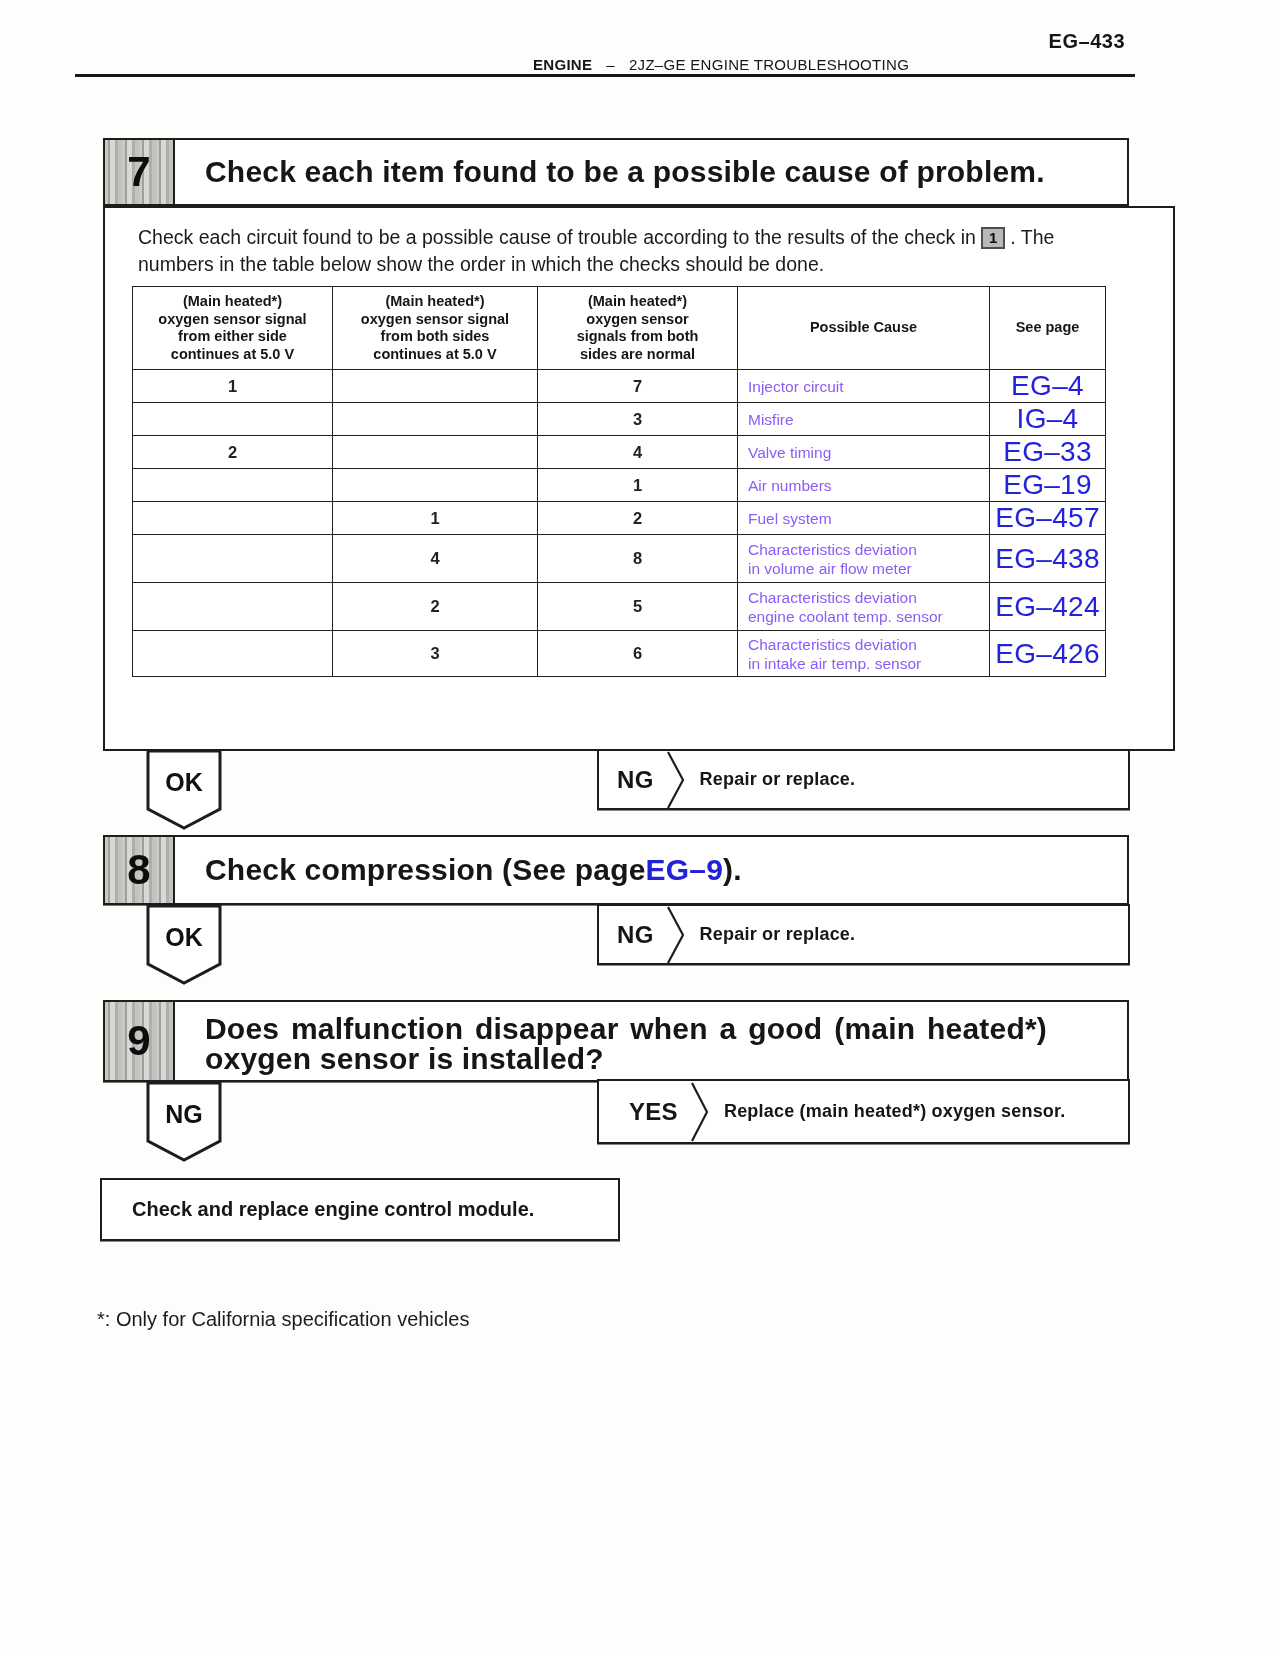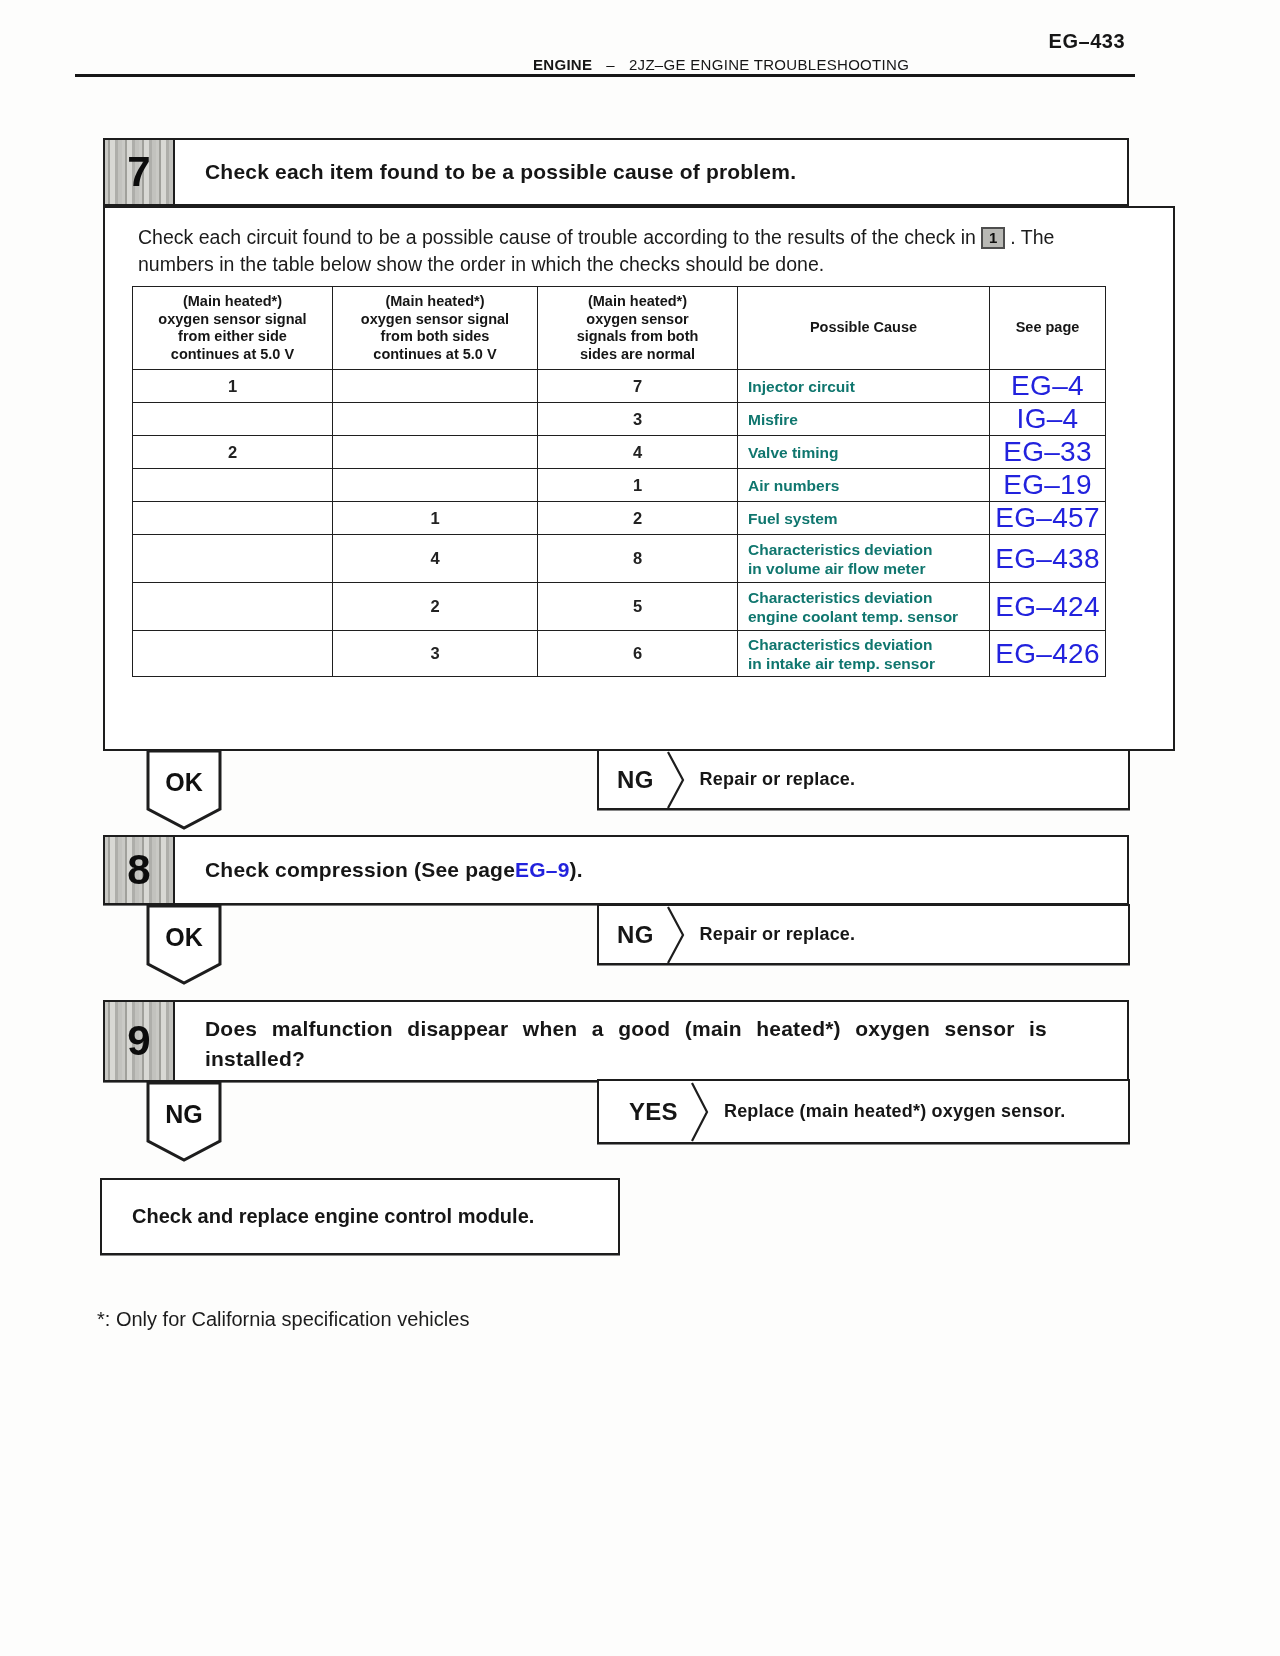--- a/index.html
+++ b/index.html
@@ -21,21 +21,21 @@
     position:absolute; left:103px; width:1026px;
     border:2.5px solid #1d1d1d; background:#fff; display:flex;
     box-shadow:0 1px 0 #777;
   }
   .num-box {
     width:70px; flex:0 0 70px; border-right:2.5px solid #1d1d1d;
     display:flex; align-items:center; justify-content:center;
     font-size:42px; font-weight:bold; color:#0c0c0c;
     background:repeating-linear-gradient(90deg,#c9c9c5 0 3px,#a0a09b 3px 5px,#d8d8d4 5px 10px,#aeaeaa 10px 13px,#c2c2be 13px 17px);
   }
-  .bar-title { flex:1; display:flex; align-items:center; padding:0 40px 0 30px; font-size:21px; font-weight:bold; letter-spacing:.2px; }
+  .bar-title { flex:1; display:flex; align-items:center; padding:0 40px 0 30px; font-size:30px; font-weight:bold; letter-spacing:.2px; }
   .bar-title.justify { display:block; padding-top:12px; text-align:justify; text-align-last:left; line-height:30px; width:100%; max-width:952px; }
   .link { color:#2222dd; }
 
   
   .content-box {
     position:absolute; left:103px; top:206px; width:1072px; height:545px;
     border:2.5px solid #1d1d1d; background:#fff;
   }
   .desc { position:absolute; left:33px; top:16px; width:948px; font-size:19.5px; line-height:27px; color:#1b1b1b; }
   .ref-badge {
@@ -45,41 +45,41 @@
   }
 
   
   table.diag { position:absolute; left:27px; top:78px; border-collapse:collapse; table-layout:fixed; }
   table.diag th, table.diag td { border:1.8px solid #1f1f1f; }
   table.diag th {
     font-size:14.5px; font-weight:bold; line-height:17.5px; text-align:center;
     vertical-align:middle; white-space:pre-line; padding:6px 4px; height:80px;
   }
   td.order { text-align:center; font-size:16.5px; font-weight:600; color:#222; }
-  td.cause { font-size:15.5px; padding:2px 8px 2px 10px; line-height:19px; white-space:pre-line; color:#0f766e;font-weight:bold; }
+  td.cause { font-size:15.5px; padding:2px 8px 2px 10px; line-height:19px; white-space:pre-line; color:#8b5cf6; }
   td.pagecol { text-align:center; font-size:28px; color:#2222dd; letter-spacing:.3px; }
   tr.r-s { height:31px; } tr.r-t { height:48px; } tr.r-l { height:46px; }
 
   
   .hang { position:absolute; width:78px; height:82px; }
   .hang text { font:bold 25px "Liberation Sans", sans-serif; fill:#111; }
 
   
   .callout {
     position:absolute; left:597px; width:533px; height:61px;
     border:2.5px solid #1d1d1d; background:#fff; display:flex; align-items:center;
     box-shadow:0 1px 0 #888;
   }
   .callout .lbl { font-size:24px; font-weight:bold; margin-left:18px; letter-spacing:.3px; }
   .callout .chev { margin-left:12px; flex:0 0 auto; }
   .callout .act { font-size:18px; font-weight:bold; margin-left:14px; letter-spacing:.2px; }
 
   
   .final-box {
-    position:absolute; left:100px; top:1178px; width:520px; height:77px;
+    position:absolute; left:100px; top:1178px; width:520px; height:63px;
     border:2.5px solid #1d1d1d; background:#fff; display:flex; align-items:center;
     padding-left:30px; font-size:20px; font-weight:bold; box-shadow:0 1px 0 #888;
   }
   .footnote { position:absolute; left:97px; top:1308px; font-size:20px; color:#1c1c1c;text-align:center; }
 </style>
 </head>
 <body>
 
 <div class="page">
 

